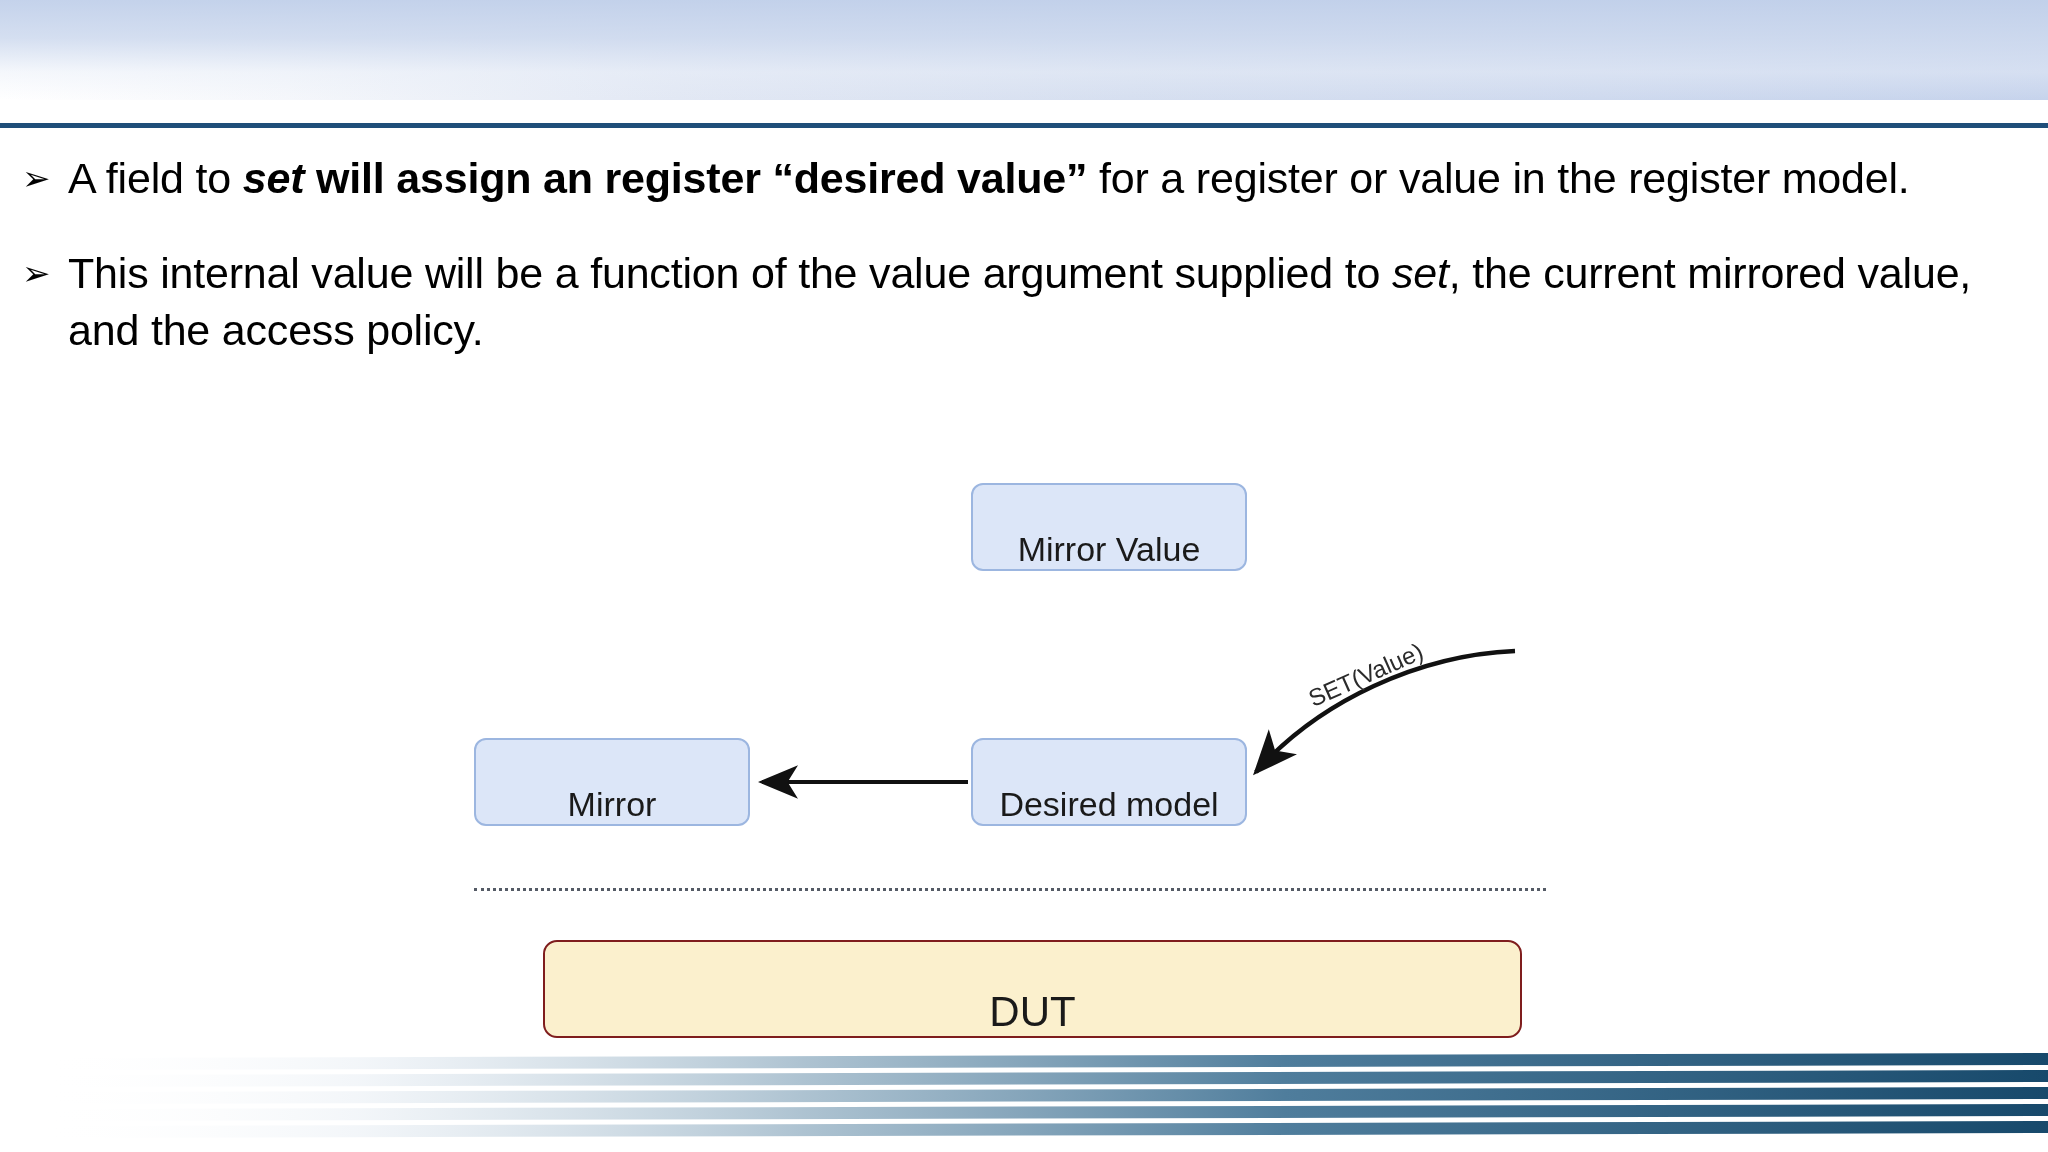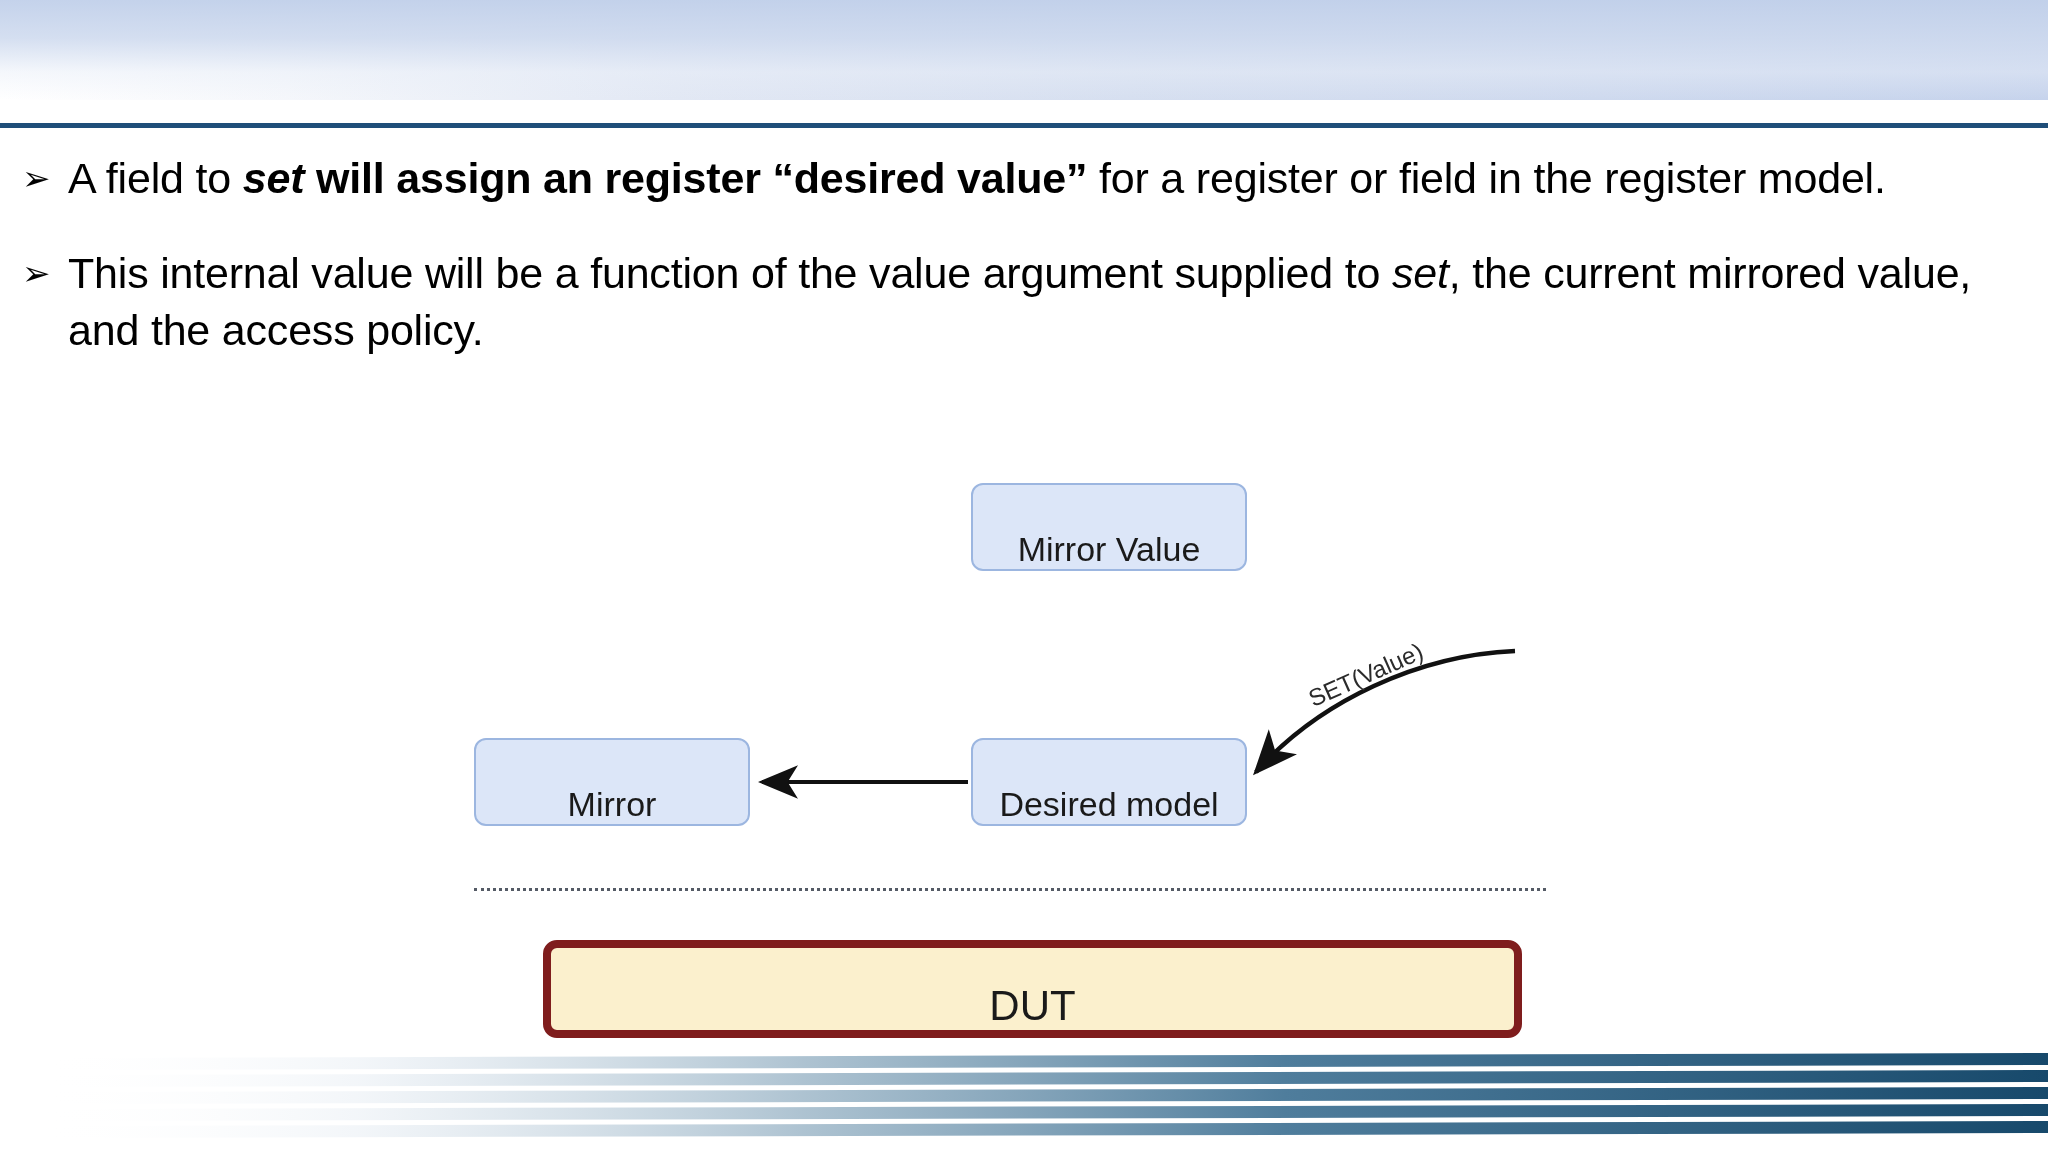--- a/index.html
+++ b/index.html
@@ -127,21 +127,21 @@
     width: 276px; height: 88px;
   }
   .node-value {
     left: 474px; top: 738px;
     width: 276px; height: 88px;
   }
   .node-dut {
     left: 543px; top: 940px;
     width: 979px; height: 98px;
     background: #fbf0cd;
-    border: 8px solid #7f1d1d;
+    border: 2px solid #7f1d1d;
     font-size: 42px;
     border-radius: 14px;
   }
   .dashed-sep {
     position: absolute;
     left: 474px; top: 888px;
     width: 1072px;
     height: 0;
     border-top: 3px dotted #555b66;
   }
@@ -178,21 +178,21 @@
 <div class="header">
   <div class="header-gradient"></div>
   <div class="header-rule"></div>
 </div>
 
 <div class="bullets">
 
   <div class="bullet-row">
     <div class="bullet-marker">➢</div>
     <div class="bullet-text">
-      <span>A field to </span><b class="bi">set</b><b> will assign an register “desired value” </b><span> for a register or field in the register model.</span>
+      <span>A field to </span><b class="bi">set</b><b> will assign an register “desired value” </b><span> for a register or value in the register model.</span>
     </div>
   </div>
 
   <div class="bullet-row">
     <div class="bullet-marker">➢</div>
     <div class="bullet-text">
       <span>This internal value will be a function of the value argument supplied to </span><i>set</i><span>, the current mirrored value, and the access policy.</span>
     </div>
   </div>
 

